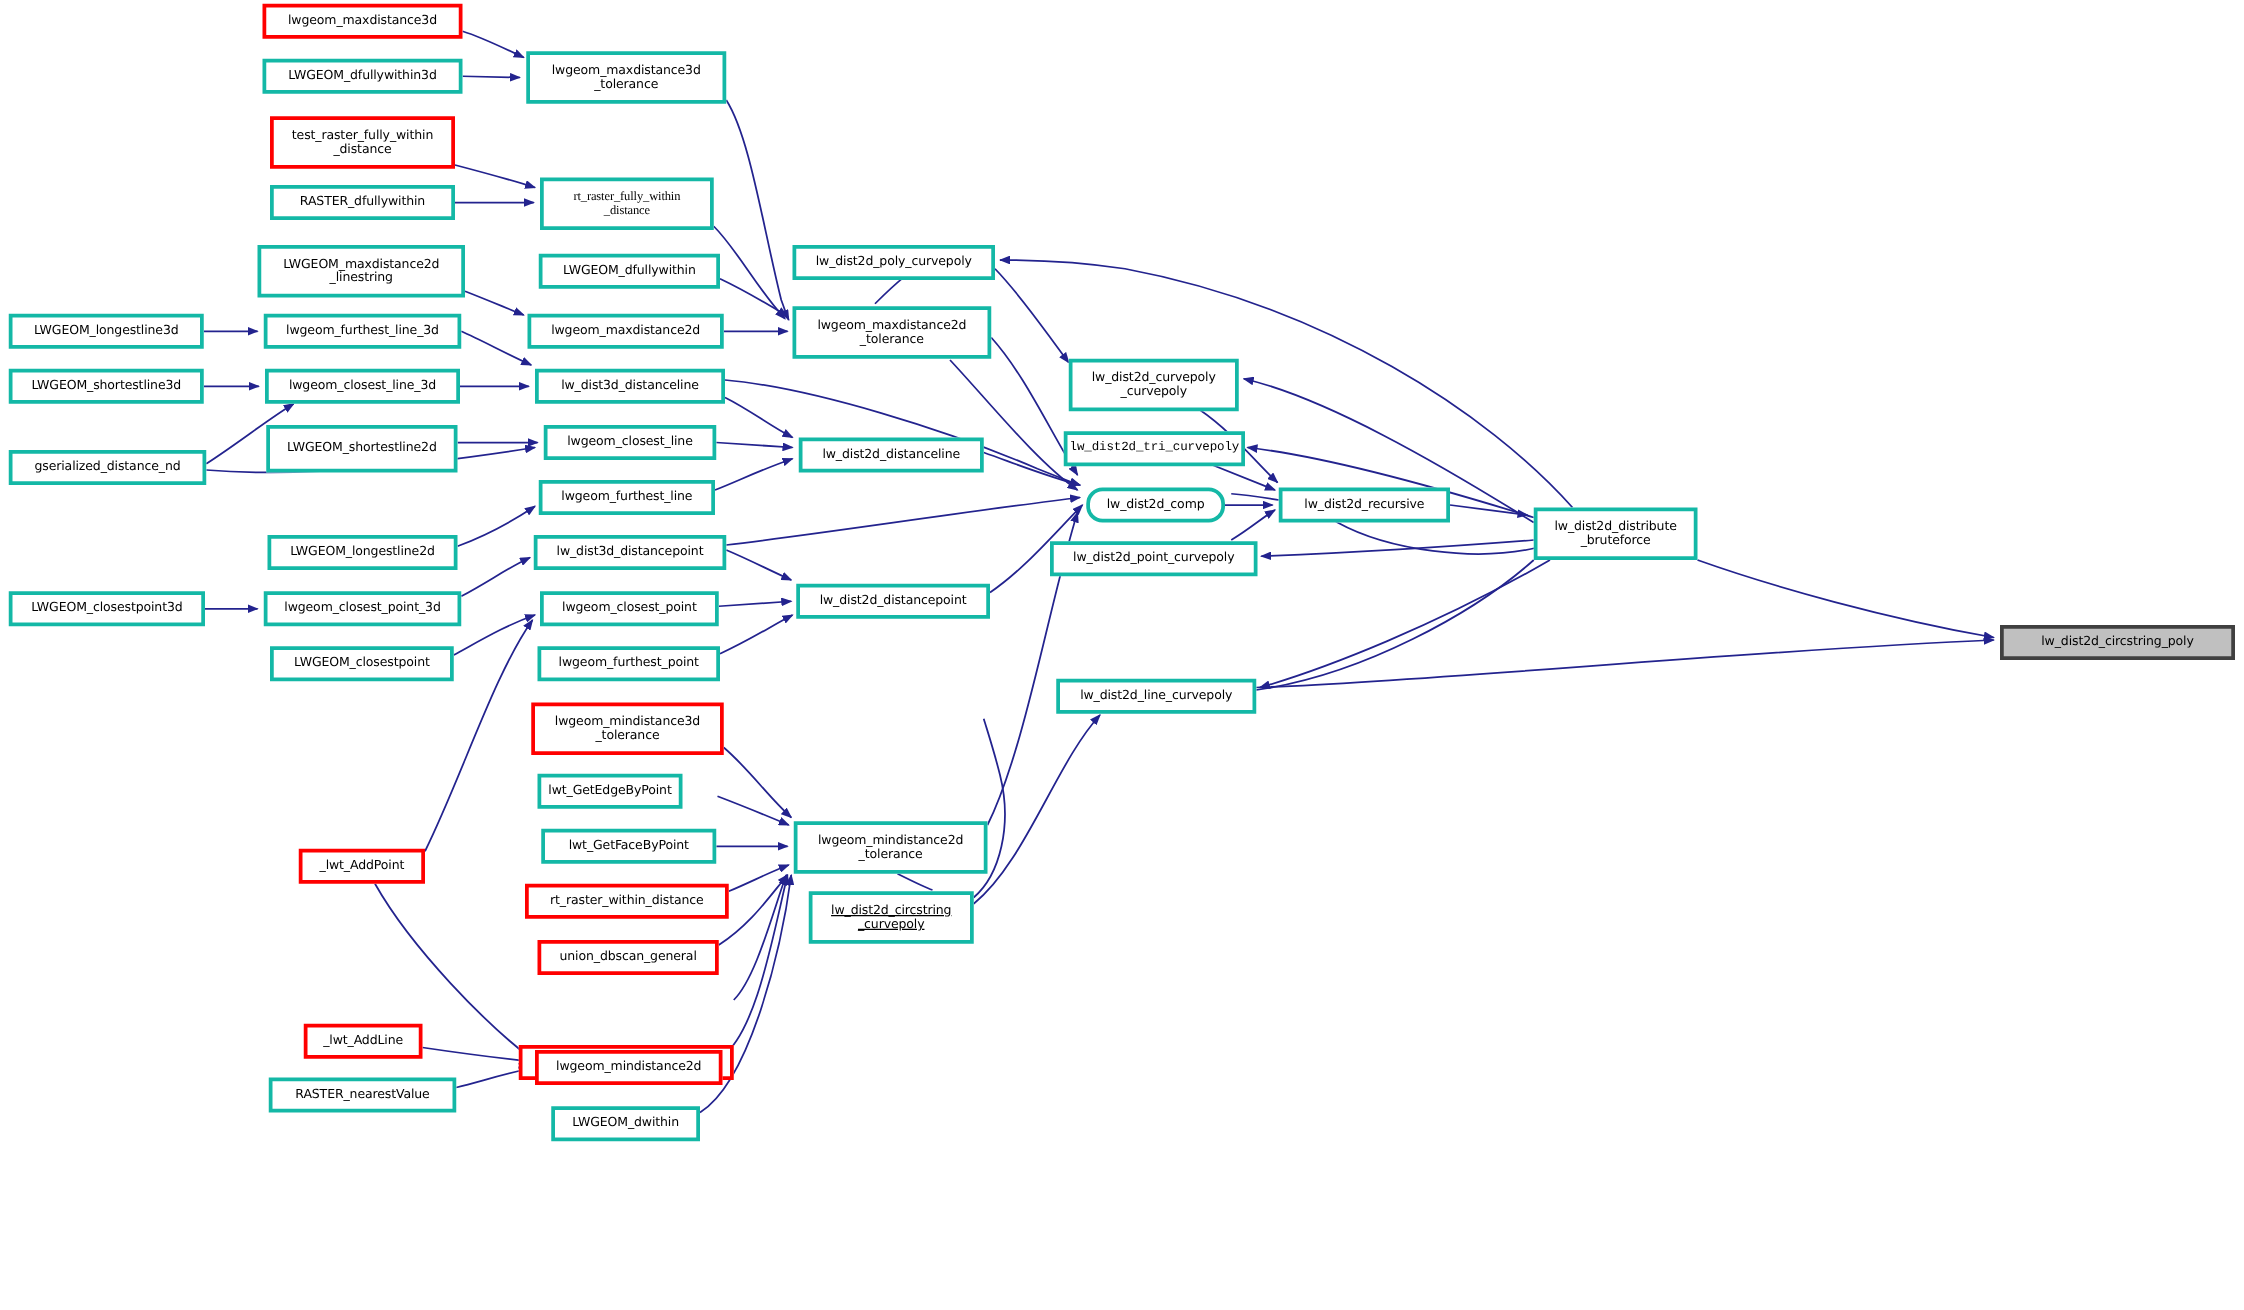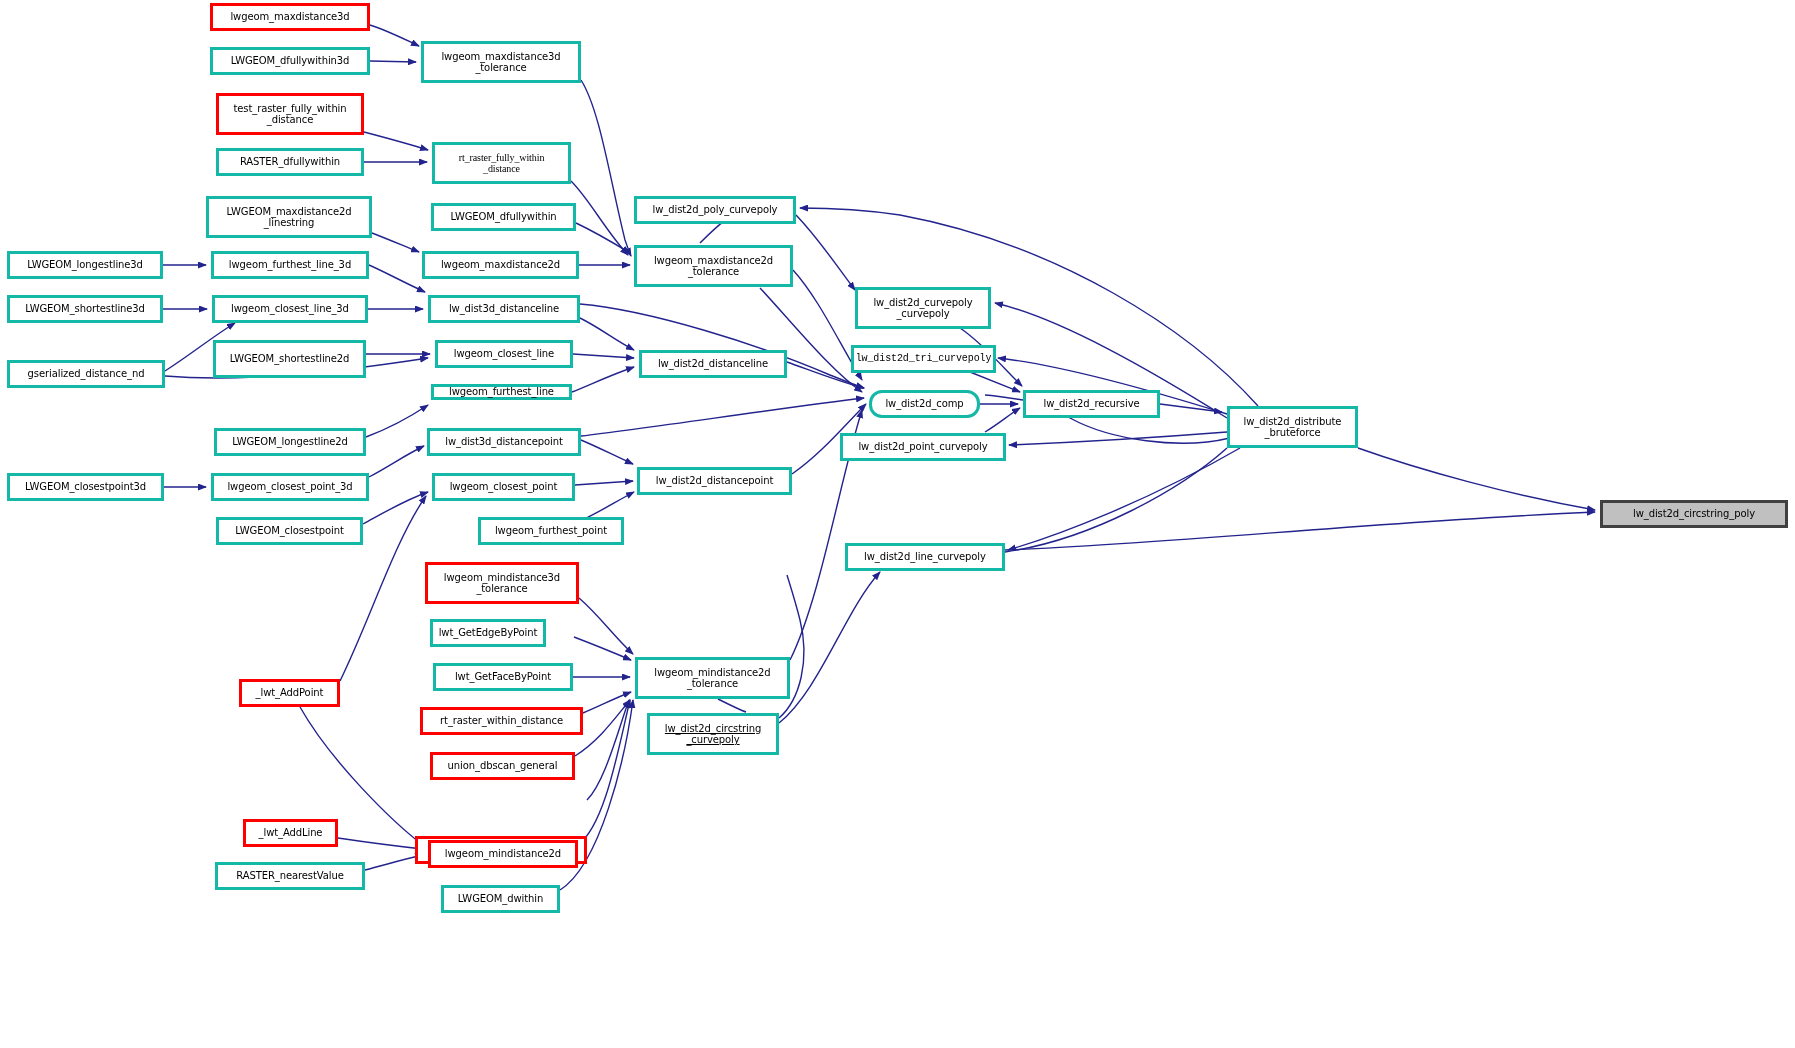--- a/index.html
+++ b/index.html
@@ -147,35 +147,35 @@
       <div class="node" style="left: 855px; top: 287px; width: 136px; height: 42px;">lw_dist2d_curvepoly
 _curvepoly</div>
       <div class="node" style="left: 7px; top: 295px; width: 156px; height: 28px;">LWGEOM_shortestline3d</div>
       <div class="node" style="left: 212px; top: 295px; width: 156px; height: 28px;">lwgeom_closest_line_3d</div>
       <div class="node" style="left: 428px; top: 295px; width: 152px; height: 28px;">lw_dist3d_distanceline</div>
       <div class="node" style="left: 851px; top: 345px; width: 145px; height: 28px; font-family: Liberation Mono, monospace;">lw_dist2d_tri_curvepoly</div>
       <div class="node" style="left: 213px; top: 340px; width: 153px; height: 38px;">LWGEOM_shortestline2d</div>
       <div class="node" style="left: 435px; top: 340px; width: 138px; height: 28px;">lwgeom_closest_line</div>
       <div class="node" style="left: 639px; top: 350px; width: 148px; height: 28px;">lw_dist2d_distanceline</div>
       <div class="node" style="left: 7px; top: 360px; width: 158px; height: 28px;">gserialized_distance_nd</div>
-      <div class="node" style="left: 431px; top: 384px; width: 141px; height: 16px;">lwgeom_furthest_line</div>
+      <div class="node" style="left: 431px; top: 384px; width: 141px; height: 28px;">lwgeom_furthest_line</div>
       <div class="node" style="left: 869px; top: 390px; width: 111px; height: 28px; border-radius: 13px;">lw_dist2d_comp</div>
       <div class="node" style="left: 1023px; top: 390px; width: 137px; height: 28px;">lw_dist2d_recursive</div>
       <div class="node" style="left: 1227px; top: 406px; width: 131px; height: 42px;">lw_dist2d_distribute
 _bruteforce</div>
       <div class="node" style="left: 214px; top: 428px; width: 152px; height: 28px;">LWGEOM_longestline2d</div>
       <div class="node" style="left: 427px; top: 428px; width: 154px; height: 28px;">lw_dist3d_distancepoint</div>
       <div class="node" style="left: 840px; top: 433px; width: 166px; height: 28px;">lw_dist2d_point_curvepoly</div>
       <div class="node" style="left: 7px; top: 473px; width: 157px; height: 28px;">LWGEOM_closestpoint3d</div>
       <div class="node" style="left: 211px; top: 473px; width: 158px; height: 28px;">lwgeom_closest_point_3d</div>
       <div class="node" style="left: 432px; top: 473px; width: 143px; height: 28px;">lwgeom_closest_point</div>
       <div class="node" style="left: 637px; top: 467px; width: 155px; height: 28px;">lw_dist2d_distancepoint</div>
       <div class="node current" style="left: 1600px; top: 500px; width: 188px; height: 28px;">lw_dist2d_circstring_poly</div>
       <div class="node" style="left: 216px; top: 517px; width: 147px; height: 28px;">LWGEOM_closestpoint</div>
-      <div class="node" style="left: 430px; top: 517px; width: 146px; height: 28px; margin-left: 48px;">lwgeom_furthest_point</div>
+      <div class="node" style="left: 430px; top: 517px; width: 146px; height: 28px;">lwgeom_furthest_point</div>
       <div class="node" style="left: 845px; top: 543px; width: 160px; height: 28px;">lw_dist2d_line_curvepoly</div>
       <div class="node red" style="left: 425px; top: 562px; width: 154px; height: 42px;">lwgeom_mindistance3d
 _tolerance</div>
       <div class="node" style="left: 430px; top: 619px; width: 116px; height: 28px; text-align: center;">lwt_GetEdgeByPoint</div>
       <div class="node" style="left: 635px; top: 657px; width: 155px; height: 42px;">lwgeom_mindistance2d
 _tolerance</div>
       <div class="node" style="left: 433px; top: 663px; width: 140px; height: 28px;">lwt_GetFaceByPoint</div>
       <div class="node red" style="left: 239px; top: 679px; width: 101px; height: 28px;">_lwt_AddPoint</div>
       <div class="node red" style="left: 420px; top: 707px; width: 163px; height: 28px;">rt_raster_within_distance</div>
       <div class="node" style="left: 647px; top: 713px; width: 132px; height: 42px; text-decoration: underline;">lw_dist2d_circstring

